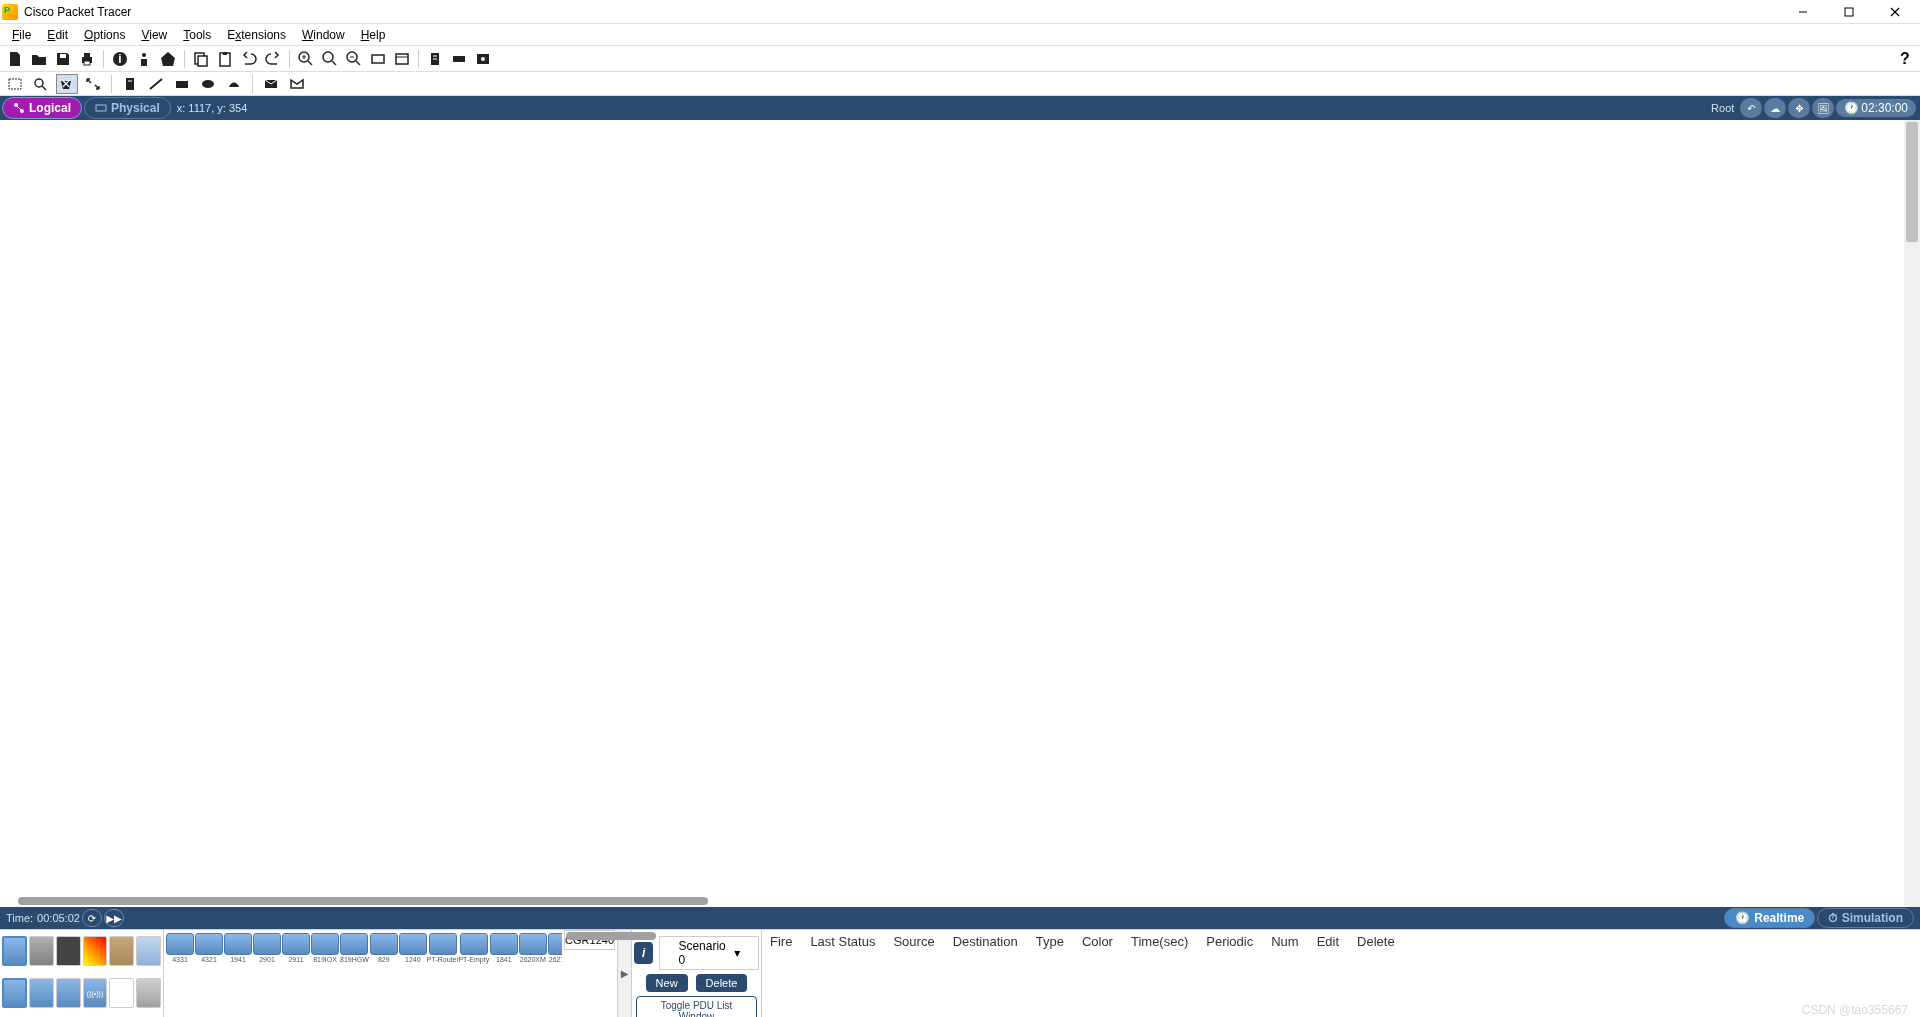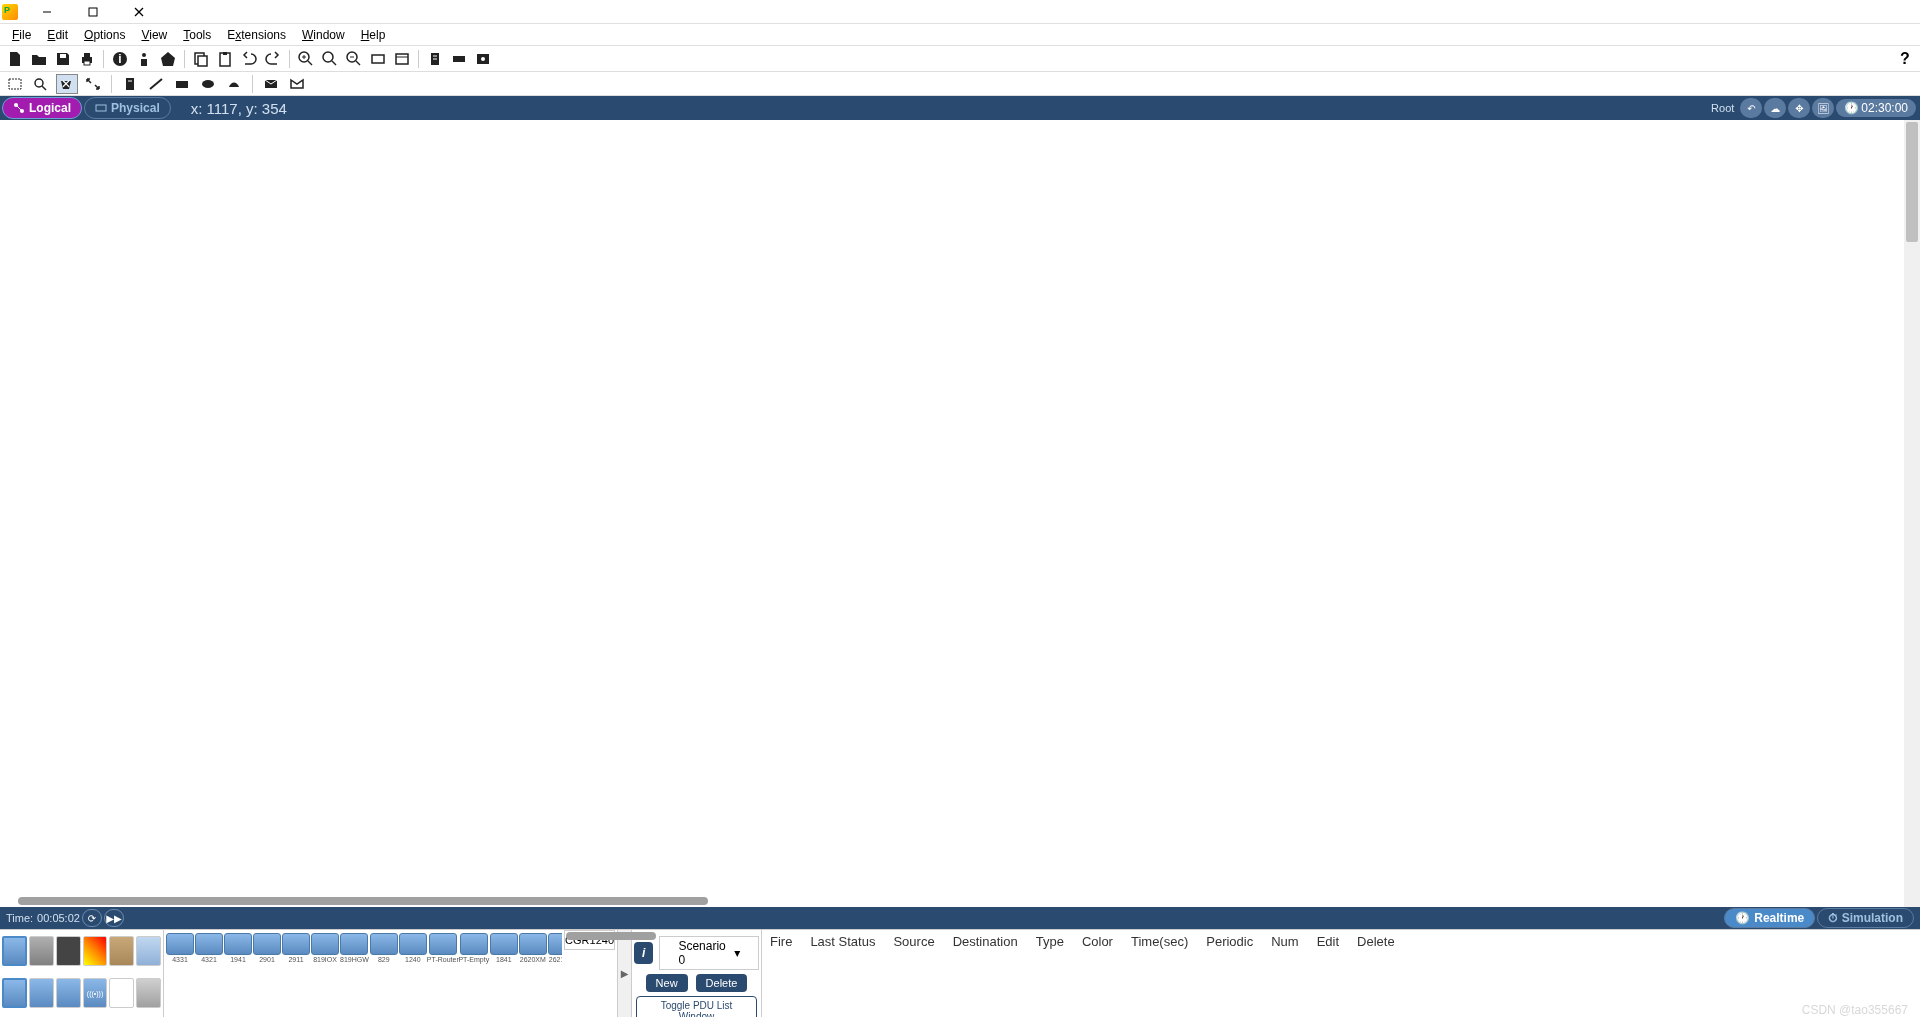--- a/index.html
+++ b/index.html
@@ -17,21 +17,21 @@
 .tb-btn{width:22px;height:22px;display:flex;align-items:center;justify-content:center;cursor:pointer;border-radius:2px}
 .tb-sep{width:1px;height:18px;background:#ccc;margin:0 3px}
 .tb-right{margin-left:auto;display:flex;align-items:center}
 .toolbar2{height:24px;background:#fff;display:flex;align-items:center;padding:2px 4px;gap:4px;border-bottom:1px solid #ddd}
 .tb2-btn{width:22px;height:20px;display:flex;align-items:center;justify-content:center;cursor:pointer;border:1px solid transparent}
 .tb2-btn.active{border:1px solid #888;background:#d0e0f0}
 .viewbar{height:24px;background:#2b4a6f;display:flex;align-items:center;padding:0;color:#fff}
 .view-tab{height:22px;padding:0 10px;display:flex;align-items:center;border-radius:11px;margin-left:2px;cursor:pointer;font-weight:bold;color:#a0c0e0;border:1px solid #5a7a9f;gap:4px}
 .view-tab.active{background:#a21caf;color:#fff;border-color:#6aa0d8}
 .view-tab .tab-icon{width:12px;height:12px;display:inline-block}
-.coord{margin-left:20px;font-size:15px;color:#d0e0f0}
+.coord{margin-left:6px;font-size:11px;color:#d0e0f0}
 .viewbar-right{margin-left:auto;display:flex;align-items:center;gap:2px;padding-right:4px}
 .vr-text{font-size:11px;color:#d0e0f0;margin-right:4px}
 .vr-btn{width:22px;height:20px;background:#5a7a9f;border-radius:10px;display:flex;align-items:center;justify-content:center;cursor:pointer;font-size:10px;color:#fff}
 .vr-time{background:#5a7a9f;border-radius:10px;padding:2px 8px;font-size:11px;color:#fff;display:flex;align-items:center;gap:2px}
 .workspace{flex:1;background:#fff;position:relative;overflow:hidden}
 .ws-scroll-v{position:absolute;right:0;top:0;width:16px;height:100%;background:#f0f0f0}
 .ws-scroll-v-thumb{position:absolute;right:2px;top:2px;width:12px;height:120px;background:#c0c0c0;border-radius:2px}
 .ws-scroll-h{position:absolute;left:0;bottom:0;height:12px;width:100%;background:transparent}
 .ws-scroll-h-thumb{position:absolute;left:18px;bottom:2px;height:8px;width:690px;background:#a0a0a0;border-radius:4px}
 .timebar{height:22px;background:#2b4a6f;display:flex;align-items:center;color:#fff;padding:0 6px}
@@ -66,20 +66,21 @@
 .pdu-headers{display:flex;padding:4px 8px;gap:18px}
 .pdu-h{font-size:13px;color:#333;white-space:nowrap}
 .watermark{position:absolute;right:12px;bottom:0;color:#d8d8d8;font-size:12px}
 svg{display:block}
 </style>
 </head>
 <body>
 
 <div class="titlebar">
   <div class="app-icon"></div>
+  <div class="title">Cisco Packet Tracer</div>
   <div class="win-btns">
     <div class="win-btn">
         <svg width="10" height="10">
           <line x1="1" y1="5" x2="9" y2="5" stroke="#000" stroke-width="1"></line>
         </svg>
       </div>
     <div class="win-btn">
         <svg width="10" height="10">
           <rect x="1" y="1" width="8" height="8" fill="none" stroke="#000" stroke-width="1"></rect>
         </svg>

